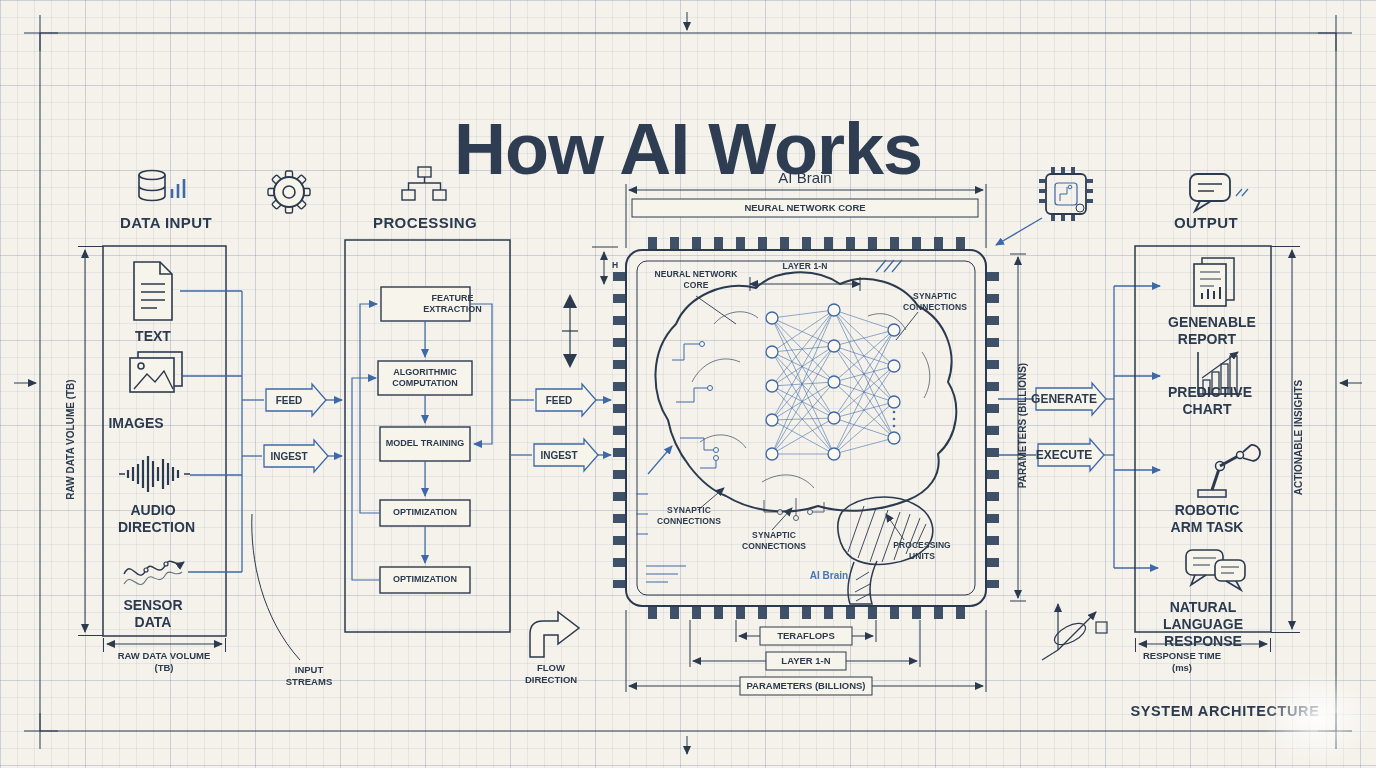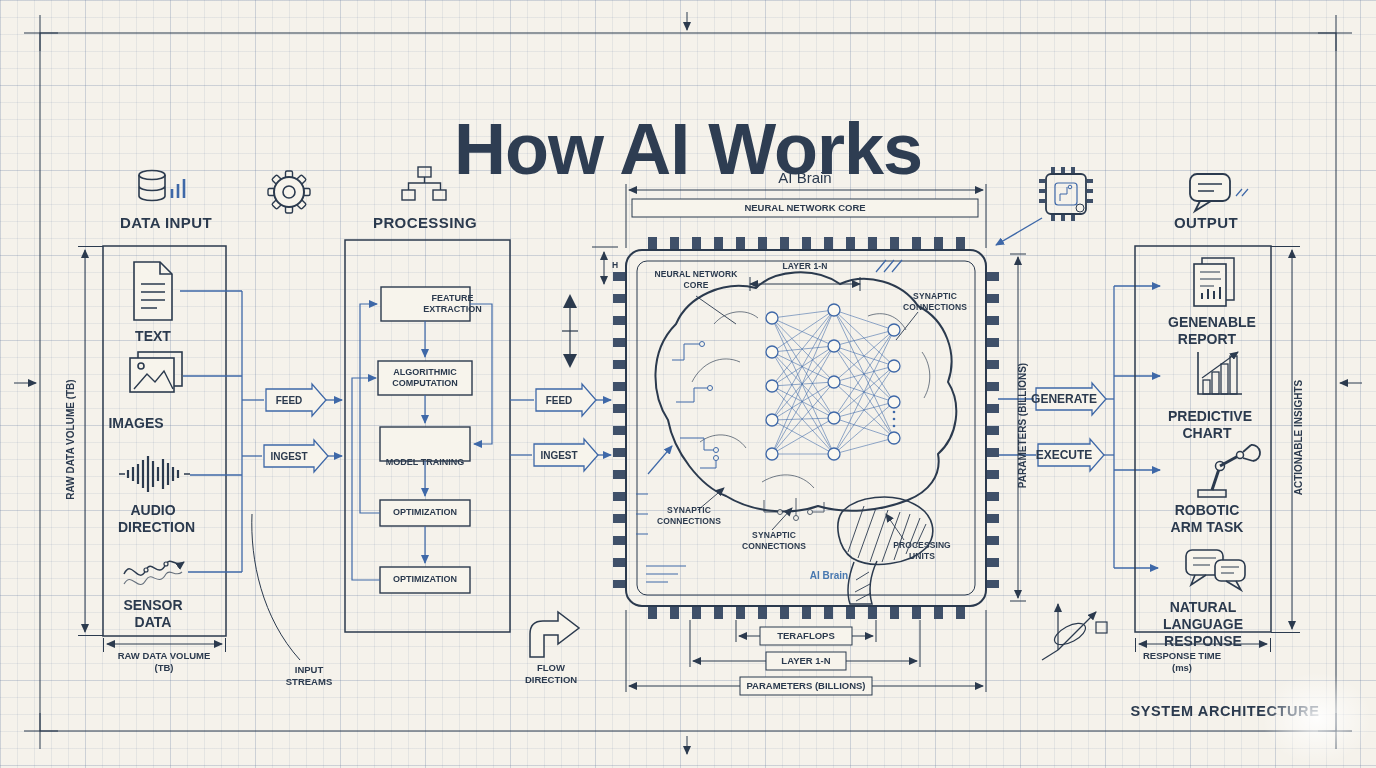--- a/index.html
+++ b/index.html
@@ -392,42 +392,42 @@
 
 <div class="albl" style="left:266px;top:389px;width:46px;height:22px;">FEED</div>
 <div class="albl" style="left:264px;top:445px;width:50px;height:22px;">INGEST</div>
 <div class="albl" style="left:536px;top:389px;width:46px;height:22px;">FEED</div>
 <div class="albl" style="left:534px;top:444px;width:50px;height:22px;">INGEST</div>
 <div class="albl small-a" style="left:1036px;top:388px;width:56px;height:22px;">GENERATE</div>
 <div class="albl small-a" style="left:1038px;top:444px;width:52px;height:22px;">EXECUTE</div>
 
 <div class="fbx" style="left:381px;top:287px;width:89px;height:34px;margin-left:27px;">FEATURE EXTRACTION</div>
 <div class="fbx" style="left:378px;top:361px;width:94px;height:34px;">ALGORITHMIC COMPUTATION</div>
-<div class="fbx" style="left:380px;top:427px;width:90px;height:34px;margin-top:19px;">MODEL TRAINING</div>
+<div class="fbx" style="left:380px;top:427px;width:90px;height:34px;">MODEL TRAINING</div>
 <div class="fbx" style="left:380px;top:500px;width:90px;height:26px;">OPTIMIZATION</div>
 <div class="fbx" style="left:380px;top:567px;width:90px;height:26px;">OPTIMIZATION</div>
 <div class="dlbl" style="left:512px;top:662px;width:78px;">FLOW DIRECTION</div>
 
 <div class="dlbl" style="left:632px;top:199px;width:346px;height:18px;display:flex;align-items:center;justify-content:center;">NEURAL NETWORK CORE</div>
 <div class="clbl" style="left:650px;top:269px;width:92px;">NEURAL NETWORK CORE</div>
 <div class="clbl" style="left:771px;top:261px;width:68px;">LAYER 1-N</div>
 <div class="clbl" style="left:901px;top:291px;width:68px;">SYNAPTIC CONNECTIONS</div>
 <div class="clbl" style="left:652px;top:505px;width:74px;">SYNAPTIC CONNECTIONS</div>
 <div class="clbl" style="left:737px;top:530px;width:74px;">SYNAPTIC CONNECTIONS</div>
 <div class="clbl" style="left:882px;top:540px;width:80px;">PROCESSING UNITS</div>
 <div class="bluetext" style="position:absolute;z-index:2;left:797px;top:570px;width:64px;text-align:center;">AI Brain</div>
 <div class="clbl" style="left:608px;top:260px;width:14px;">H</div>
 
 <div class="vlbl" style="left:937px;top:420px;width:170px;">PARAMETERS (BILLIONS)</div>
 <div class="dlbl" style="left:760px;top:627px;width:92px;height:18px;display:flex;align-items:center;justify-content:center;">TERAFLOPS</div>
 <div class="dlbl" style="left:766px;top:652px;width:80px;height:18px;display:flex;align-items:center;justify-content:center;">LAYER 1-N</div>
 <div class="dlbl" style="left:740px;top:677px;width:132px;height:18px;display:flex;align-items:center;justify-content:center;">PARAMETERS (BILLIONS)</div>
 
 <div class="lbl" style="left:1168px;top:314px;width:78px;">GENENABLE REPORT</div>
-<div class="lbl" style="left:1168px;top:408px;width:78px;text-align:center;">PREDICTIVE CHART</div>
+<div class="lbl" style="left:1168px;top:384px;width:78px;text-align:center;">PREDICTIVE CHART</div>
 <div class="lbl" style="left:1165px;top:502px;width:84px;">ROBOTIC ARM TASK</div>
 <div class="lbl" style="left:1141px;top:599px;width:124px;">NATURAL LANGUAGE RESPONSE</div>
 
 <div class="vlbl" style="left:1218px;top:432px;width:160px;">ACTIONABLE INSIGHTS</div>
 <div class="dlbl" style="left:1107px;top:650px;width:80px;margin-left:35px;">RESPONSE TIME (ms)</div>
 
 <div class="footer" style="left:1130px;top:703px;width:190px;">SYSTEM ARCHITECTURE</div>
 <div class="glow"></div>
 
 </div>

